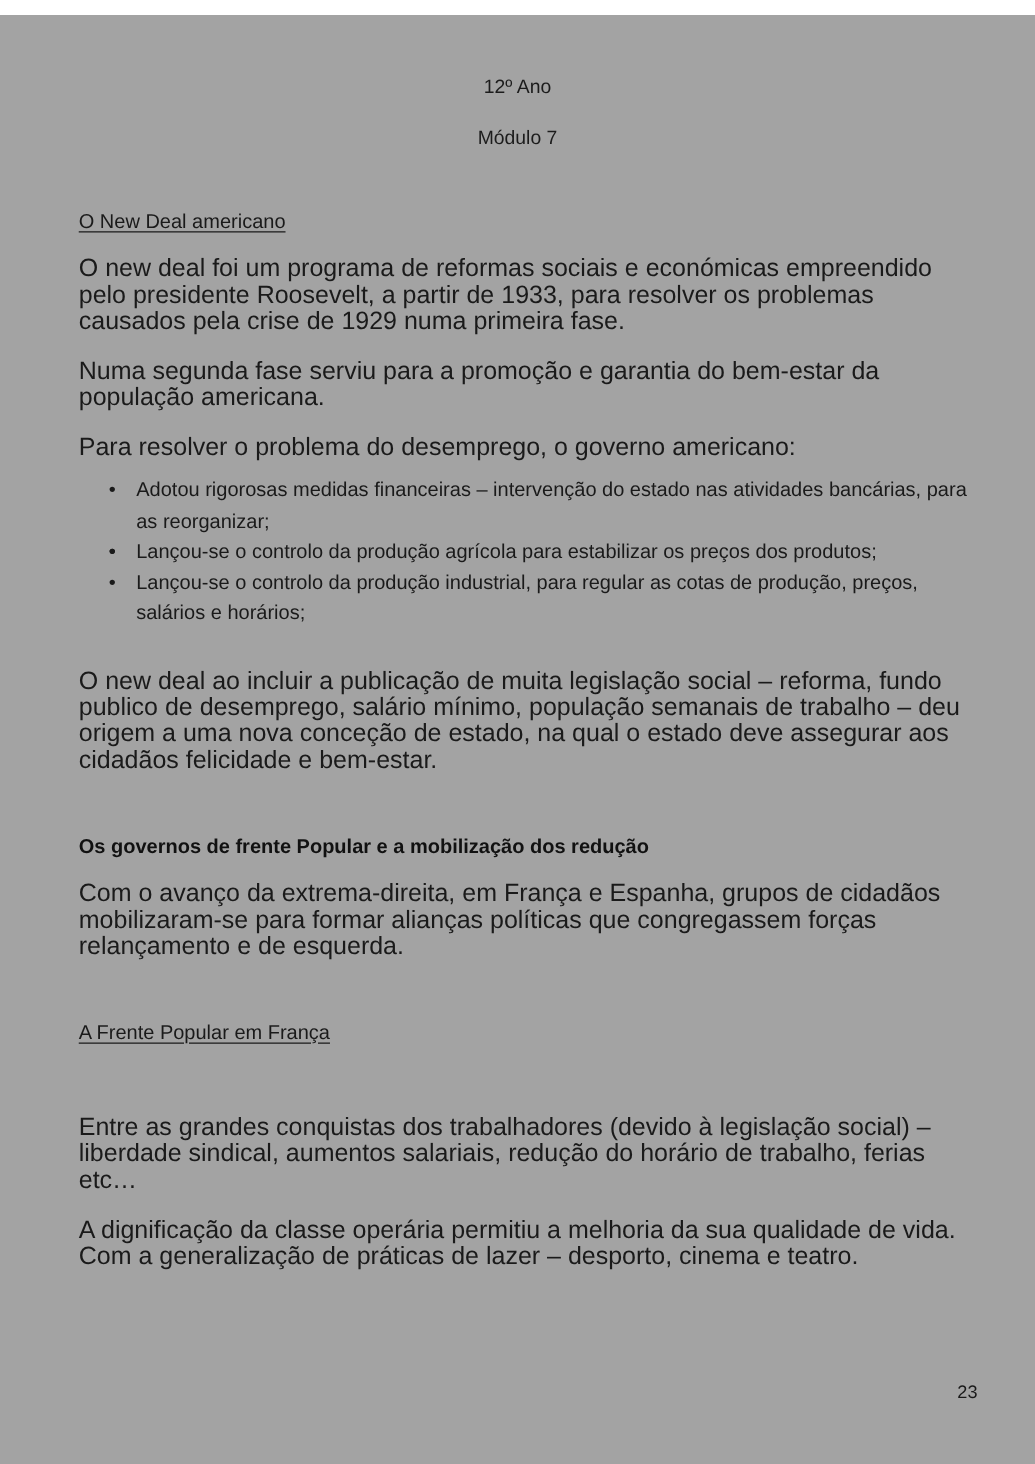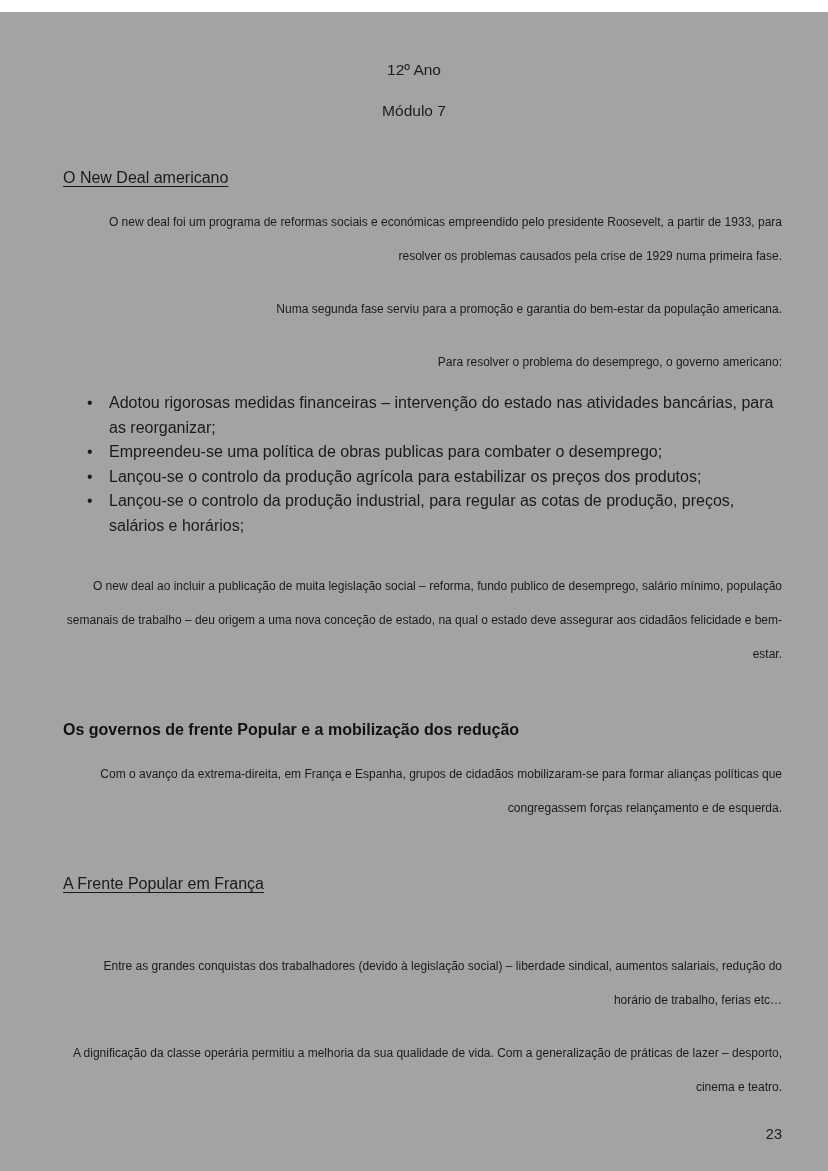--- a/index.html
+++ b/index.html
@@ -54,25 +54,25 @@
 
   .section-head-bold {
     font-size: 16px;
     line-height: 22px;
     font-weight: bold;
     color: #111111;
     margin: 0;
   }
 
   p.para {
-    font-size: 12px;
-    line-height: 34px;
+    font-size: 20px;
+    line-height: 21px;
     margin: 0;
     color: #1a1a1a;
-    text-align: right;
+    text-align: left;
   }
 
   .gap-after-head { height: 16px; }
   .gap-para { height: 19px; }
   .gap-block-xl { height: 48px; }
   .gap-small { height: 12px; }
 
   ul.bullets {
     list-style: none;
     margin: 0;
@@ -93,21 +93,21 @@
     left: 24px;
     top: 0;
     font-size: 16px;
     line-height: 24.5px;
     color: #1a1a1a;
   }
 
   .page-number {
     position: absolute;
     right: 46px;
-    bottom: 40px;
+    bottom: 60px;
     font-size: 14.5px;
     line-height: 18px;
     color: #1a1a1a;
   }
 </style>
 </head>
 <body>
 
 <div class="page">
 
@@ -133,21 +133,20 @@
       <p class="para">Para resolver o problema do desemprego, o governo americano:</p>
       <div class="gap-small"></div>
 
       <ul class="bullets">
         <li>
           <span class="bullet-dot">•</span>
           <span>Adotou rigorosas medidas financeiras – intervenção do estado nas atividades bancárias, para as reorganizar;</span>
         </li>
         <li>
           <span class="bullet-dot">•</span>
-          <span>Empreendeu-se uma política de obras publicas para combater o desemprego;</span>
         </li>
         <li>
           <span class="bullet-dot">•</span>
           <span>Lançou-se o controlo da produção agrícola para estabilizar os preços dos produtos;</span>
         </li>
         <li>
           <span class="bullet-dot">•</span>
           <span>Lançou-se o controlo da produção industrial, para regular as cotas de produção, preços, salários e horários;</span>
         </li>
       </ul>

